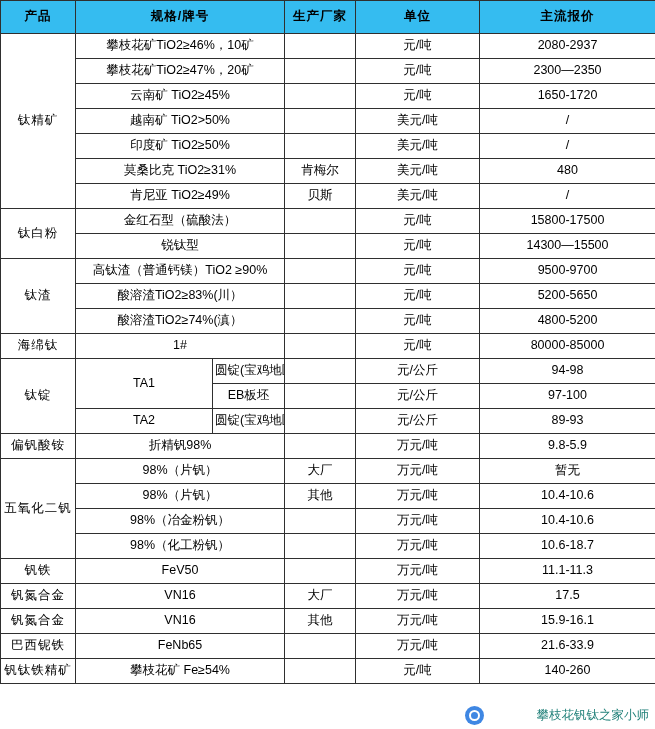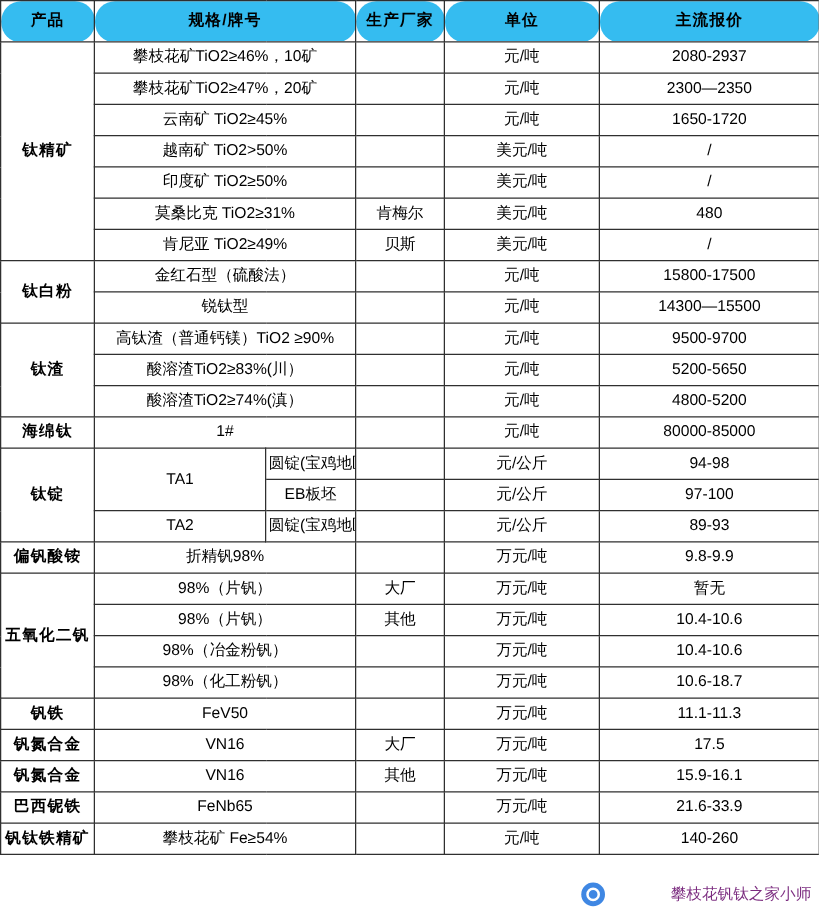--- a/index.html
+++ b/index.html
@@ -30,24 +30,23 @@
     overflow: hidden;
     white-space: nowrap;
   }
   thead th {
     background: #35bcf0;
     color: #ffffff;
     font-weight: bold;
     height: 28px;
     font-size: 13px;
     letter-spacing: 1px;
-    border-radius: 16px;
   }
   td.cat {
-    font-weight: bold;
+    font-weight: normal;
     letter-spacing: 1px;
   }
   td.spec {
     text-align: left;
     padding-left: 6px;
   }
   td.note {
     font-size: 12px;
   }
   .row-h {
@@ -76,21 +75,21 @@
     left: 4px;
     top: 4px;
     width: 11px;
     height: 11px;
     border-radius: 50%;
     border: 2px solid #ffffff;
     box-sizing: border-box;
   }
   .wm-text {
     font-size: 12.5px;
-    color: #701a75;
+    color: #0f766e;
     white-space: nowrap;
     margin-left: 48px;
   }
 </style>
 </head>
 <body>
 
 <table class="price-table">
   <colgroup>
     <col style="width:75px">
@@ -228,21 +227,21 @@
         <td></td>
         <td>元/公斤</td>
         <td>89-93</td>
         <td class="note">出厂 含税现金价</td>
       </tr>
       <tr class="row-h">
         <td class="cat">偏钒酸铵</td>
         <td class="spec" colspan="2">折精钒98%</td>
         <td></td>
         <td>万元/吨</td>
-        <td>9.8-9.9</td>
+        <td>9.8-5.9</td>
         <td class="note"></td>
       </tr>
       <tr class="row-h">
         <td class="cat" rowspan="4">五氧化二钒</td>
         <td class="spec" colspan="2">98%（片钒）</td>
         <td>大厂</td>
         <td>万元/吨</td>
         <td>暂无</td>
         <td class="note">出厂 含税现金价</td>
       </tr>

